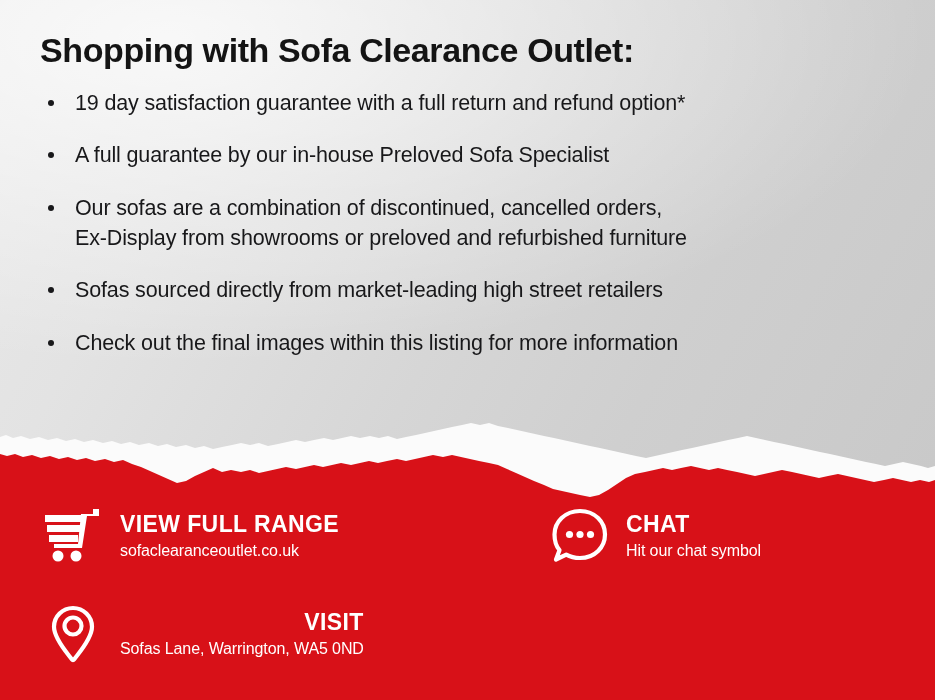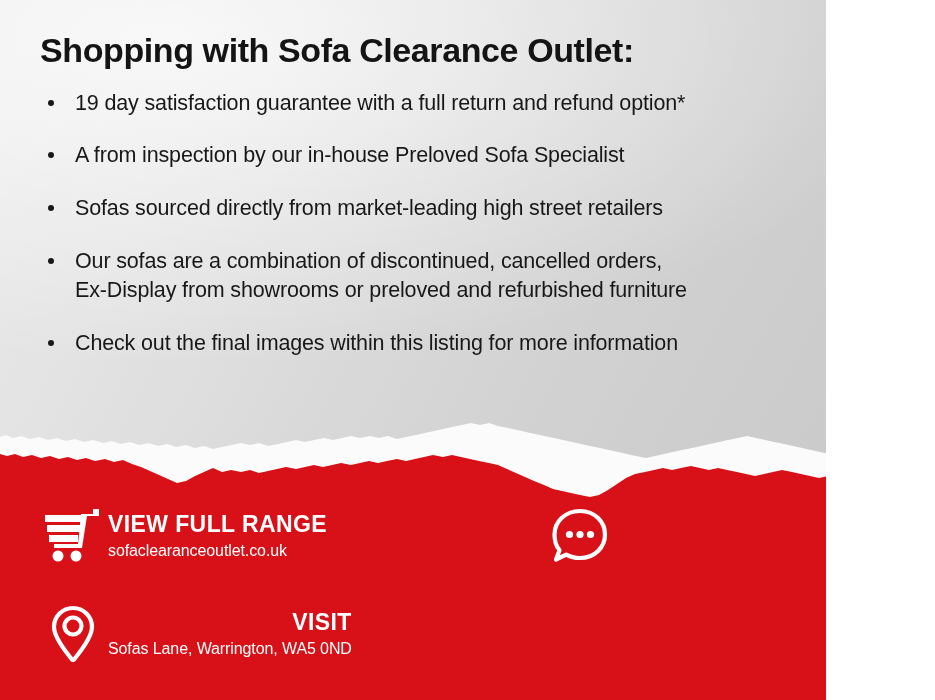--- a/index.html
+++ b/index.html
@@ -8,21 +8,21 @@
   }
   body {
     width: 935px;
     height: 700px;
     overflow: hidden;
     font-family: "Liberation Sans", sans-serif;
     background: #ffffff;
   }
   #poster {
     position: relative;
-    width: 826px;
+    width: 935px;
     height: 700px;
     overflow: hidden;
   }
 
   
   .top-panel {
     position: absolute;
     left: 0; top: 0;
     width: 935px;
     height: 470px;
@@ -98,21 +98,21 @@
   }
   .contact-item .ci-icon {
     width: 62px;
     height: 62px;
     flex: 0 0 62px;
     display: flex;
     align-items: center;
     justify-content: center;
   }
   .contact-item .ci-text {
-    margin-left: 4px;
+    margin-left: 16px;
     color: #ffffff;
   }
   .ci-title {
     font-size: 23px;
     font-weight: bold;
     letter-spacing: 0.4px;
     line-height: 1.12;
     color: #ffffff;
   }
   .ci-sub {
@@ -141,30 +141,30 @@
 
       <h1 class="poster-title">Shopping with Sofa Clearance Outlet:</h1>
 
       <ul class="bullet-list">
         <li>
           <span class="bullet-dot"></span>
           <span>19 day satisfaction guarantee with a full return and refund option*</span>
         </li>
         <li>
           <span class="bullet-dot"></span>
-          <span>A from inspection by our in-house Preloved Sofa Specialist</span>
-        </li>
-        <li>
-          <span class="bullet-dot"></span>
-          <span>Sofas sourced directly from market-leading high street retailers</span>
+          <span>A full guarantee by our in-house Preloved Sofa Specialist</span>
         </li>
         <li>
           <span class="bullet-dot"></span>
           <span>Our sofas are a combination of discontinued, cancelled orders,</span><br>
           <span>Ex-Display from showrooms or preloved and refurbished furniture</span>
+        </li>
+        <li>
+          <span class="bullet-dot"></span>
+          <span>Sofas sourced directly from market-leading high street retailers</span>
         </li>
         <li>
           <span class="bullet-dot"></span>
           <span>Check out the final images within this listing for more information</span>
         </li>
       </ul>
 
     </div>
   </div>
 
@@ -239,16 +239,20 @@
   <div class="contact-item" id="item-chat">
     <span class="ci-icon">
       <svg width="58" height="56" viewBox="0 0 58 56" xmlns="http://www.w3.org/2000/svg">
         <path d="M30 3 C45 3 55 14 55 26.5 C55 39 45 50 30 50 C24.5 50 20 48.8 16.2 46.6
                  L6 51.5 L9.5 42.2 C6 38 4.5 32.6 4.5 26.5 C4.5 14 15 3 30 3 Z" fill="none" stroke="#ffffff" stroke-width="4.2" stroke-linejoin="round"></path>
         <circle cx="19.5" cy="26.5" r="3.6" fill="#ffffff"></circle>
         <circle cx="30" cy="26.5" r="3.6" fill="#ffffff"></circle>
         <circle cx="40.5" cy="26.5" r="3.6" fill="#ffffff"></circle>
       </svg>
     </span>
+    <span class="ci-text">
+      <span class="ci-title">CHAT</span>
+      <span class="ci-sub" style="display:block">Hit our chat symbol</span>
+    </span>
   </div>
 
 
 </div>
 
 </body></html>

